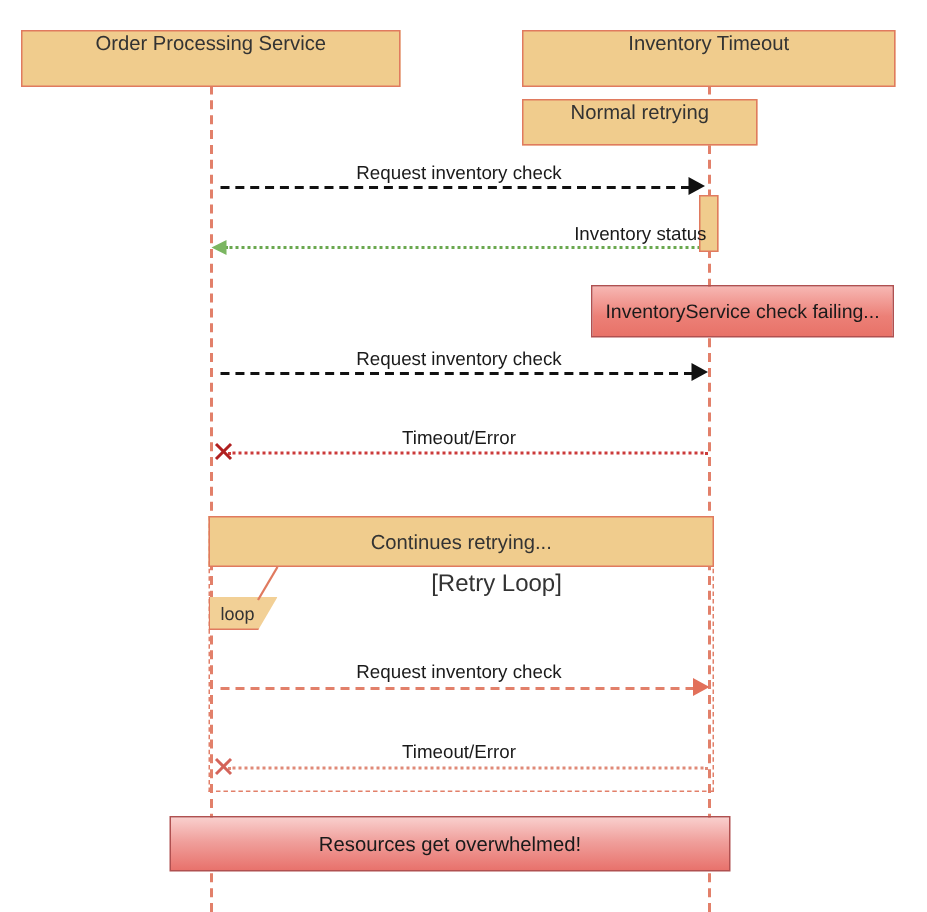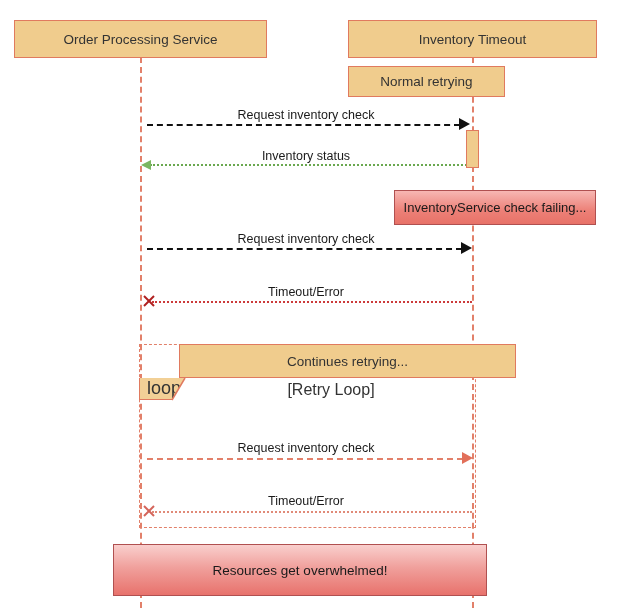--- a/index.html
+++ b/index.html
@@ -32,21 +32,21 @@
     z-index: 1;
   }
 
   
   .participant-box {
     position: absolute;
     box-sizing: border-box;
     background: #f0cc8d;
     border: 1.5px solid #e07a5f;
     display: flex;
-    align-items: center;
+    align-items: flex-start;
     justify-content: center;
     color: #333333;
     font-size: 13.5px;
     z-index: 5;
   }
 
   
   .activation {
     position: absolute;
     box-sizing: border-box;
@@ -85,36 +85,36 @@
     position: absolute;
     box-sizing: border-box;
     background: #f0cc8d;
     border: 1.5px solid #e07a5f;
     display: flex;
     align-items: center;
     justify-content: center;
     color: #333333;
     font-size: 13.5px;
     z-index: 6;
-    margin-left: 40px;
   }
   .loop-tag {
     position: absolute;
     box-sizing: border-box;
     background: #f2d096;
     border-right: none;
     color: #333333;
-    font-size: 18px;
+    font-size: 12px;
     display: flex;
     align-items: center;
     padding-left: 7px;
     z-index: 7;
     clip-path: polygon(0 0, 100% 0, 72% 100%, 0 100%);
     border-bottom: 1.5px solid #e07a5f;
     border-left: 1.5px solid #e07a5f;
+    margin-top: 20px;
   }
   .loop-tag-slash {
     position: absolute;
     z-index: 8;
   }
   .loop-condition {
     position: absolute;
     color: #333333;
     font-size: 16px;
     text-align: center;
@@ -190,21 +190,21 @@
   <div class="participant-box nosel" style="left:348px; top:66px; width:157px; height:31px;">
     <span>Normal retrying</span>
   </div>
 
   <div class="activation" style="left:466px; top:130px; width:13px; height:38px;"></div>
 
   <div class="msg-label nosel" style="left:141px; top:108px; width:330px;">Request inventory check</div>
   <div class="msg-line dashed-black" style="left:147px; top:124px; width:313px;"></div>
   <div class="arrowhead right-black" style="left:459px; top:118px;"></div>
 
-  <div class="msg-label nosel" style="left:141px; top:149px; width:330px;">Inventory status</div>
+  <div class="msg-label nosel" style="left:141px; top:149px; width:330px;text-align:right;">Inventory status</div>
   <div class="msg-line dotted-green" style="left:150px; top:164px; width:317px;"></div>
   <div class="arrowhead left-green" style="left:141px; top:160px;"></div>
 
   <div class="note-box nosel" style="left:394px; top:190px; width:202px; height:35px;">
     <span>InventoryService check failing...</span>
   </div>
 
   <div class="msg-label nosel" style="left:141px; top:232px; width:330px;">Request inventory check</div>
   <div class="msg-line dashed-black" style="left:147px; top:248px; width:315px;"></div>
   <div class="arrowhead right-black" style="left:461px; top:242px;"></div>
@@ -235,17 +235,17 @@
   <div class="msg-line dashed-salmon" style="left:147px; top:458px; width:316px;"></div>
   <div class="arrowhead right-salmon" style="left:462px; top:452px;"></div>
 
   <div class="msg-label nosel" style="left:141px; top:494px; width:330px;">Timeout/Error</div>
   <div class="msg-line dotted-salmon" style="left:152px; top:511px; width:320px;"></div>
   <svg class="xmark" style="left:142px; top:504px;" width="14" height="14" viewBox="0 0 14 14">
     <line x1="2" y1="2" x2="12" y2="12" stroke="#d4645a" stroke-width="2"></line>
     <line x1="12" y1="2" x2="2" y2="12" stroke="#d4645a" stroke-width="2"></line>
   </svg>
 
-  <div class="note-box big nosel" style="left:113px; top:544px; width:374px; height:52px;align-items:center;">
+  <div class="note-box big nosel" style="left:113px; top:544px; width:374px; height:37px;align-items:center;">
     <span>Resources get overwhelmed!</span>
   </div>
 
 </div>
 
 </body></html>

